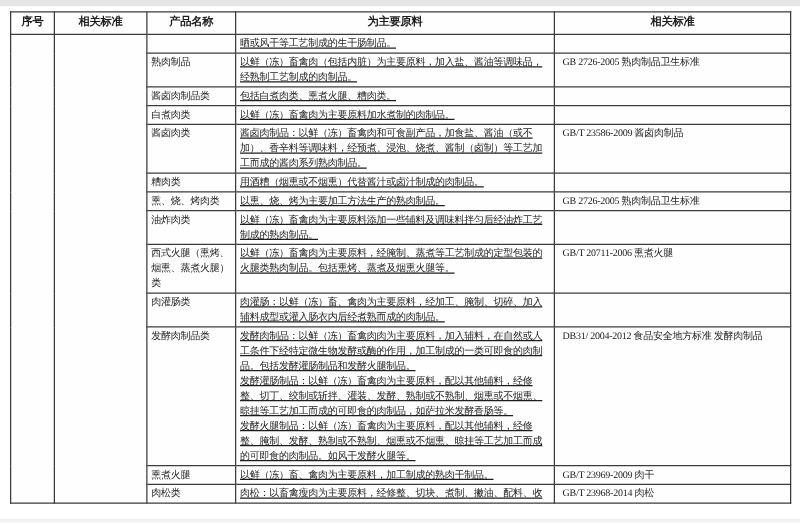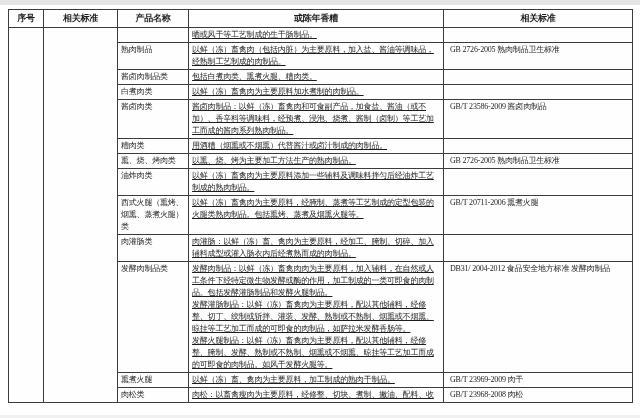--- a/index.html
+++ b/index.html
@@ -44,21 +44,21 @@
     <col style="width:74px">
     <col style="width:71px">
     <col style="width:255px">
     <col style="width:189px">
   </colgroup>
   <thead>
     <tr>
       <th>序号</th>
       <th>相关标准</th>
       <th>产品名称</th>
-      <th>或陈年香糟</th>
+      <th>为主要原料</th>
       <th>相关标准</th>
     </tr>
   </thead>
   <tbody id="table-body">
       <tr>
         <td class="cell-sn" rowspan="13"></td>
         <td class="cell-cat" rowspan="13"></td>
         <td class="cell-name"></td>
         <td class="cell-desc">晒或风干等工艺制成的生干肠制品。</td>
         <td class="cell-std"></td>
@@ -116,16 +116,16 @@
         <td class="cell-std">DB31/ 2004-2012 食品安全地方标准  发酵肉制品</td>
       </tr>
       <tr>
         <td class="cell-name">熏煮火腿</td>
         <td class="cell-desc">以鲜（冻）畜、禽肉为主要原料，加工制成的熟肉干制品。</td>
         <td class="cell-std">GB/T 23969-2009  肉干</td>
       </tr>
       <tr>
         <td class="cell-name">肉松类</td>
         <td class="cell-desc">肉松：以畜禽瘦肉为主要原料，经修整、切块、煮制、撇油、配料、收</td>
-        <td class="cell-std">GB/T 23968-2008 肉松</td>
+        <td class="cell-std">GB/T 23968-2014 肉松</td>
       </tr>
     </tbody>
 </table>
 
 </body></html>

